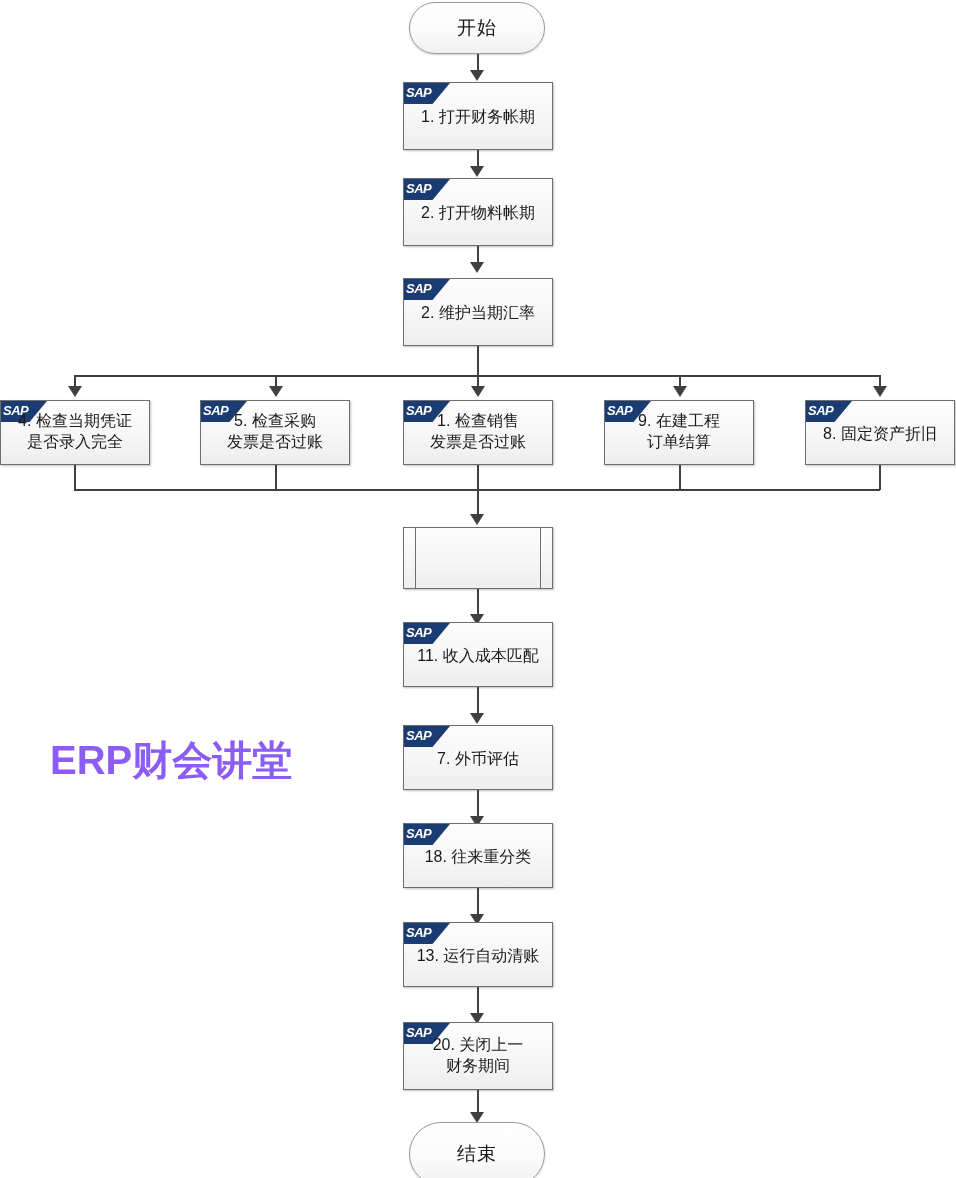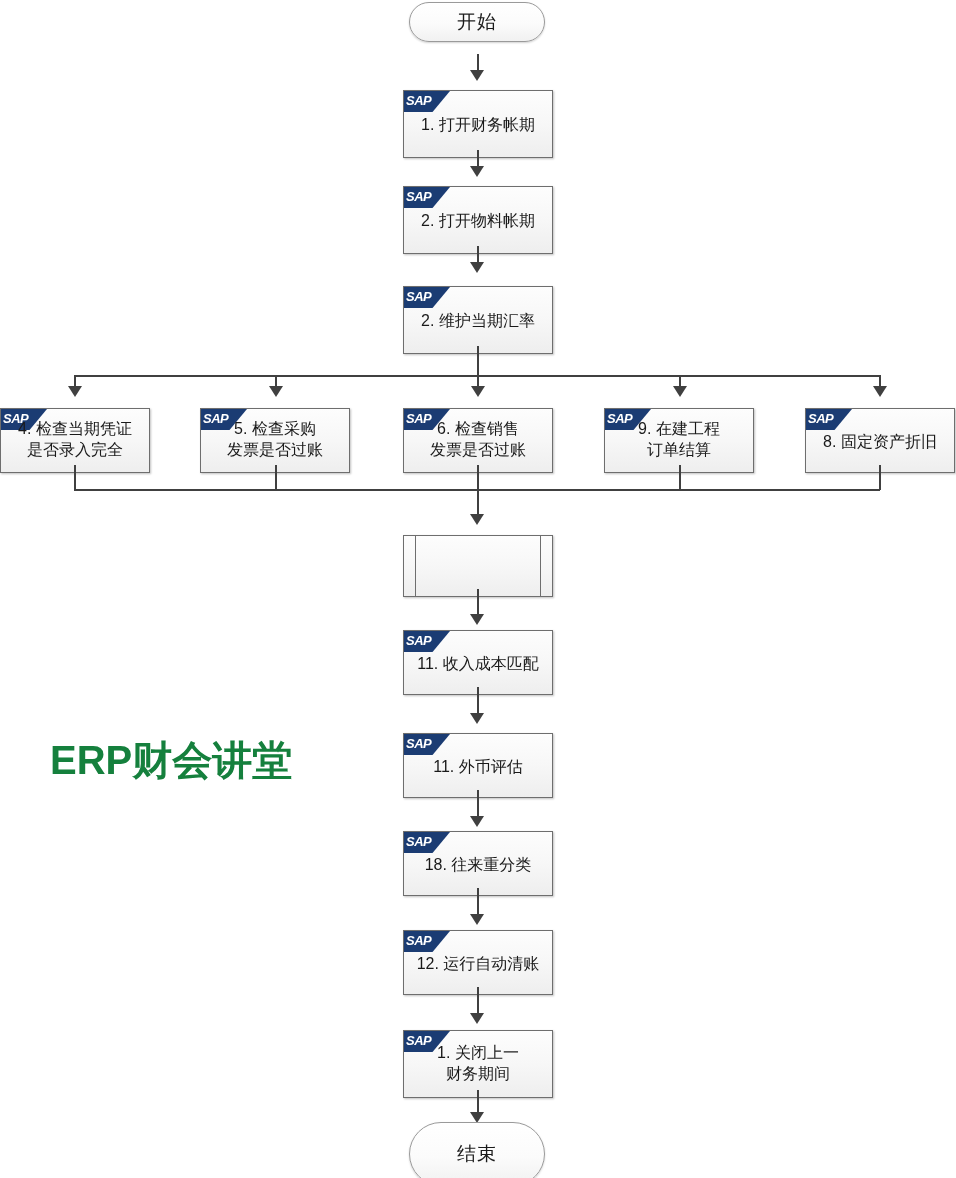--- a/index.html
+++ b/index.html
@@ -53,21 +53,20 @@
     letter-spacing: 1px;
   }
 
   
   .proc {
     position: absolute;
     box-sizing: border-box;
     border: 1.4px solid #6e6e6e;
     background: linear-gradient(to bottom, #fdfdfd 0%, #f7f7f7 50%, #eeeeee 100%);
     box-shadow: 1px 1px 2px rgba(0,0,0,0.25);
-    margin-top: 8px;
   }
   .proc .ptext {
     position: absolute;
     left: 4px;
     right: 4px;
     top: 50%;
     transform: translateY(-50%);
     text-align: center;
     font-size: 16px;
     line-height: 21px;
@@ -114,31 +113,31 @@
     letter-spacing: -0.5px;
     line-height: 18px;
     font-family: "Liberation Sans", "DejaVu Sans", sans-serif;
   }
 
   
   #watermark {
     position: absolute;
     font-size: 40px;
     font-weight: bold;
-    color: #15803d;
+    color: #8b5cf6;
     white-space: nowrap;
     letter-spacing: 0px;
   }
 </style>
 </head>
 <body>
 
 <div id="canvas">
 
-  <div class="terminator" style="left:409px; top:2px; width:136px; height:40px;">
+  <div class="terminator" style="left:409px; top:2px; width:136px; height:52px;">
     <span>开始</span>
   </div>
 
   <div class="ln v" style="left:477px; top:54px; height:17px;"></div>
   <div class="arrowhead" style="left:470px; top:70px;"></div>
 
   <div class="proc" style="left:403px; top:82px; width:150px; height:68px;">
     <div class="sapbadge">
       <div class="shape"></div>
       <div class="txt">SAP</div>
@@ -202,21 +201,21 @@
     </div>
     <div class="ptext">5. 检查采购
 发票是否过账</div>
   </div>
 
   <div class="proc two-line" style="left:403px; top:400px; width:150px; height:65px;">
     <div class="sapbadge">
       <div class="shape"></div>
       <div class="txt">SAP</div>
     </div>
-    <div class="ptext">6. 检查销售
+    <div class="ptext">1. 检查销售
 发票是否过账</div>
   </div>
 
   <div class="proc two-line" style="left:604px; top:400px; width:150px; height:65px;">
     <div class="sapbadge">
       <div class="shape"></div>
       <div class="txt">SAP</div>
     </div>
     <div class="ptext">9. 在建工程
 订单结算</div>
@@ -257,21 +256,21 @@
   </div>
 
   <div class="ln v" style="left:477px; top:687px; height:27px;"></div>
   <div class="arrowhead" style="left:470px; top:713px;"></div>
 
   <div class="proc" style="left:403px; top:725px; width:150px; height:65px;">
     <div class="sapbadge">
       <div class="shape"></div>
       <div class="txt">SAP</div>
     </div>
-    <div class="ptext">11. 外币评估</div>
+    <div class="ptext">7. 外币评估</div>
   </div>
 
   <div class="ln v" style="left:477px; top:790px; height:27px;"></div>
   <div class="arrowhead" style="left:470px; top:816px;"></div>
 
   <div class="proc" style="left:403px; top:823px; width:150px; height:65px;">
     <div class="sapbadge">
       <div class="shape"></div>
       <div class="txt">SAP</div>
     </div>
@@ -279,32 +278,32 @@
   </div>
 
   <div class="ln v" style="left:477px; top:888px; height:27px;"></div>
   <div class="arrowhead" style="left:470px; top:914px;"></div>
 
   <div class="proc" style="left:403px; top:922px; width:150px; height:65px;">
     <div class="sapbadge">
       <div class="shape"></div>
       <div class="txt">SAP</div>
     </div>
-    <div class="ptext">12. 运行自动清账</div>
+    <div class="ptext">13. 运行自动清账</div>
   </div>
 
   <div class="ln v" style="left:477px; top:987px; height:27px;"></div>
   <div class="arrowhead" style="left:470px; top:1013px;"></div>
 
   <div class="proc two-line" style="left:403px; top:1022px; width:150px; height:68px;">
     <div class="sapbadge">
       <div class="shape"></div>
       <div class="txt">SAP</div>
     </div>
-    <div class="ptext">1. 关闭上一
+    <div class="ptext">20. 关闭上一
 财务期间</div>
   </div>
 
   <div class="ln v" style="left:477px; top:1090px; height:23px;"></div>
   <div class="arrowhead" style="left:470px; top:1112px;"></div>
 
   <div class="terminator" style="left:409px; top:1122px; width:136px; height:64px;">
     <span>结束</span>
   </div>
 

